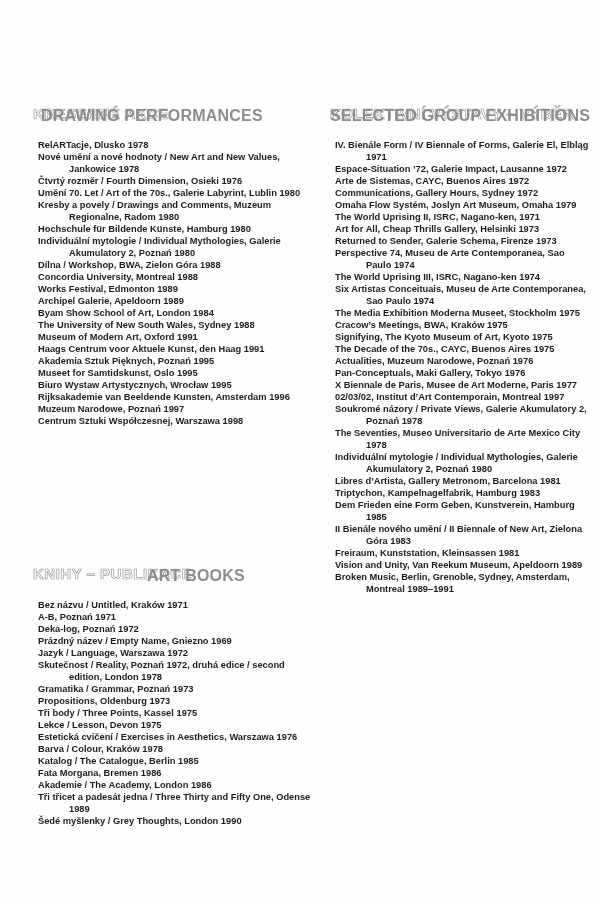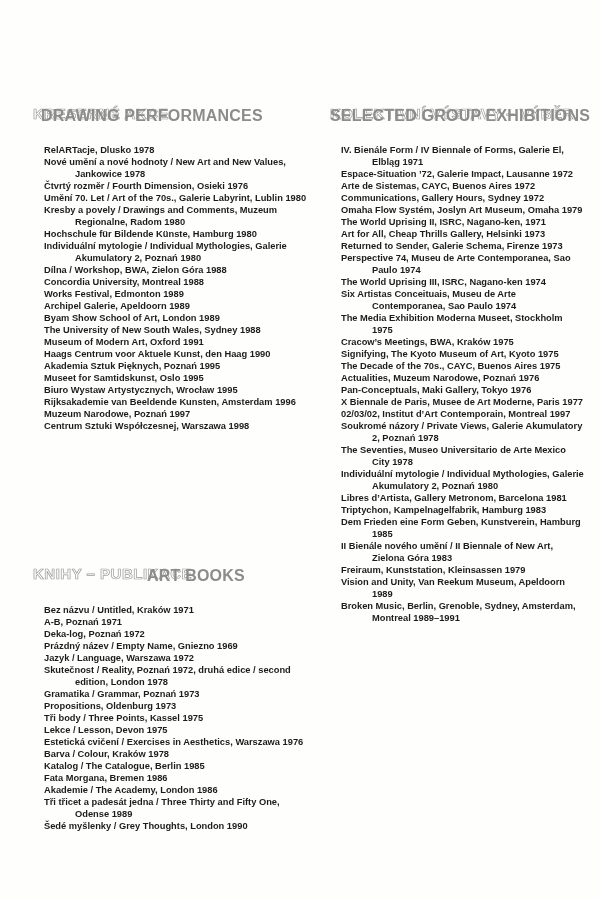--- a/index.html
+++ b/index.html
@@ -16,21 +16,21 @@
       position: absolute; left: 0; top: 8px;
       font-size: 15px; letter-spacing: 0.5px;
       color: transparent; -webkit-text-stroke: 0.7px #9a9a9a;
       font-weight: bold; white-space: nowrap; text-transform: uppercase;
     }
     .heading .solid {
       position: absolute; top: 10px; white-space: nowrap;
       font-size: 16px; font-weight: bold; color: #8c8c8c;
       letter-spacing: 0.2px; text-transform: uppercase;
     }
-    .list { list-style: none; margin: 11px; padding: 0; }
+    .list { list-style: none; margin: 5px; padding: 0; }
     .entry {
       font-size: 9.3px; line-height: 12px; font-weight: bold; color: #1c1c1c;
       padding-left: 31px; text-indent: -31px;
     }
     .sec { margin-bottom: 0; }
   </style>
 </head>
 <body>
 
 <div class="col col-left">
@@ -44,24 +44,24 @@
         <li class="entry">Nové umění a nové hodnoty / New Art and New Values, Jankowice 1978</li>
         <li class="entry">Čtvrtý rozměr / Fourth Dimension, Osieki 1976</li>
         <li class="entry">Umění 70. Let / Art of the 70s., Galerie Labyrint, Lublin 1980</li>
         <li class="entry">Kresby a povely / Drawings and Comments, Muzeum Regionalne, Radom 1980</li>
         <li class="entry">Hochschule für Bildende Künste, Hamburg 1980</li>
         <li class="entry">Individuální mytologie / Individual Mythologies, Galerie Akumulatory 2, Poznań 1980</li>
         <li class="entry">Dílna / Workshop, BWA, Zielon Góra 1988</li>
         <li class="entry">Concordia University, Montreal 1988</li>
         <li class="entry">Works Festival, Edmonton 1989</li>
         <li class="entry">Archipel Galerie, Apeldoorn 1989</li>
-        <li class="entry">Byam Show School of Art, London 1989</li>
+        <li class="entry">Byam Show School of Art, London 1984</li>
         <li class="entry">The University of New South Wales, Sydney 1988</li>
         <li class="entry">Museum of Modern Art, Oxford 1991</li>
-        <li class="entry">Haags Centrum voor Aktuele Kunst, den Haag 1990</li>
+        <li class="entry">Haags Centrum voor Aktuele Kunst, den Haag 1991</li>
         <li class="entry">Akademia Sztuk Pięknych, Poznań 1995</li>
         <li class="entry">Museet for Samtidskunst, Oslo 1995</li>
         <li class="entry">Biuro Wystaw Artystycznych, Wrocław 1995</li>
         <li class="entry">Rijksakademie van Beeldende Kunsten, Amsterdam 1996</li>
         <li class="entry">Muzeum Narodowe, Poznań 1997</li>
         <li class="entry">Centrum Sztuki Współczesnej, Warszawa 1998</li>
       </ul>
   </section>
   <section class="sec">
     <div class="heading">
@@ -116,18 +116,18 @@
         <li class="entry">Pan-Conceptuals, Maki Gallery, Tokyo 1976</li>
         <li class="entry">X Biennale de Paris, Musee de Art Moderne, Paris 1977</li>
         <li class="entry">02/03/02, Institut d’Art Contemporain, Montreal 1997</li>
         <li class="entry">Soukromé názory / Private Views, Galerie Akumulatory 2, Poznań 1978</li>
         <li class="entry">The Seventies, Museo Universitario de Arte Mexico City 1978</li>
         <li class="entry">Individuální mytologie / Individual Mythologies, Galerie Akumulatory 2, Poznań 1980</li>
         <li class="entry">Libres d’Artista, Gallery Metronom, Barcelona 1981</li>
         <li class="entry">Triptychon, Kampelnagelfabrik, Hamburg 1983</li>
         <li class="entry">Dem Frieden eine Form Geben, Kunstverein, Hamburg 1985</li>
         <li class="entry">II Bienále nového umění / II Biennale of New Art, Zielona Góra 1983</li>
-        <li class="entry">Freiraum, Kunststation, Kleinsassen 1979</li>
+        <li class="entry">Freiraum, Kunststation, Kleinsassen 1981</li>
         <li class="entry">Vision and Unity, Van Reekum Museum, Apeldoorn 1989</li>
         <li class="entry">Broken Music, Berlin, Grenoble, Sydney, Amsterdam, Montreal 1989–1991</li>
       </ul>
   </section>
 </div>
 
 </body></html>

